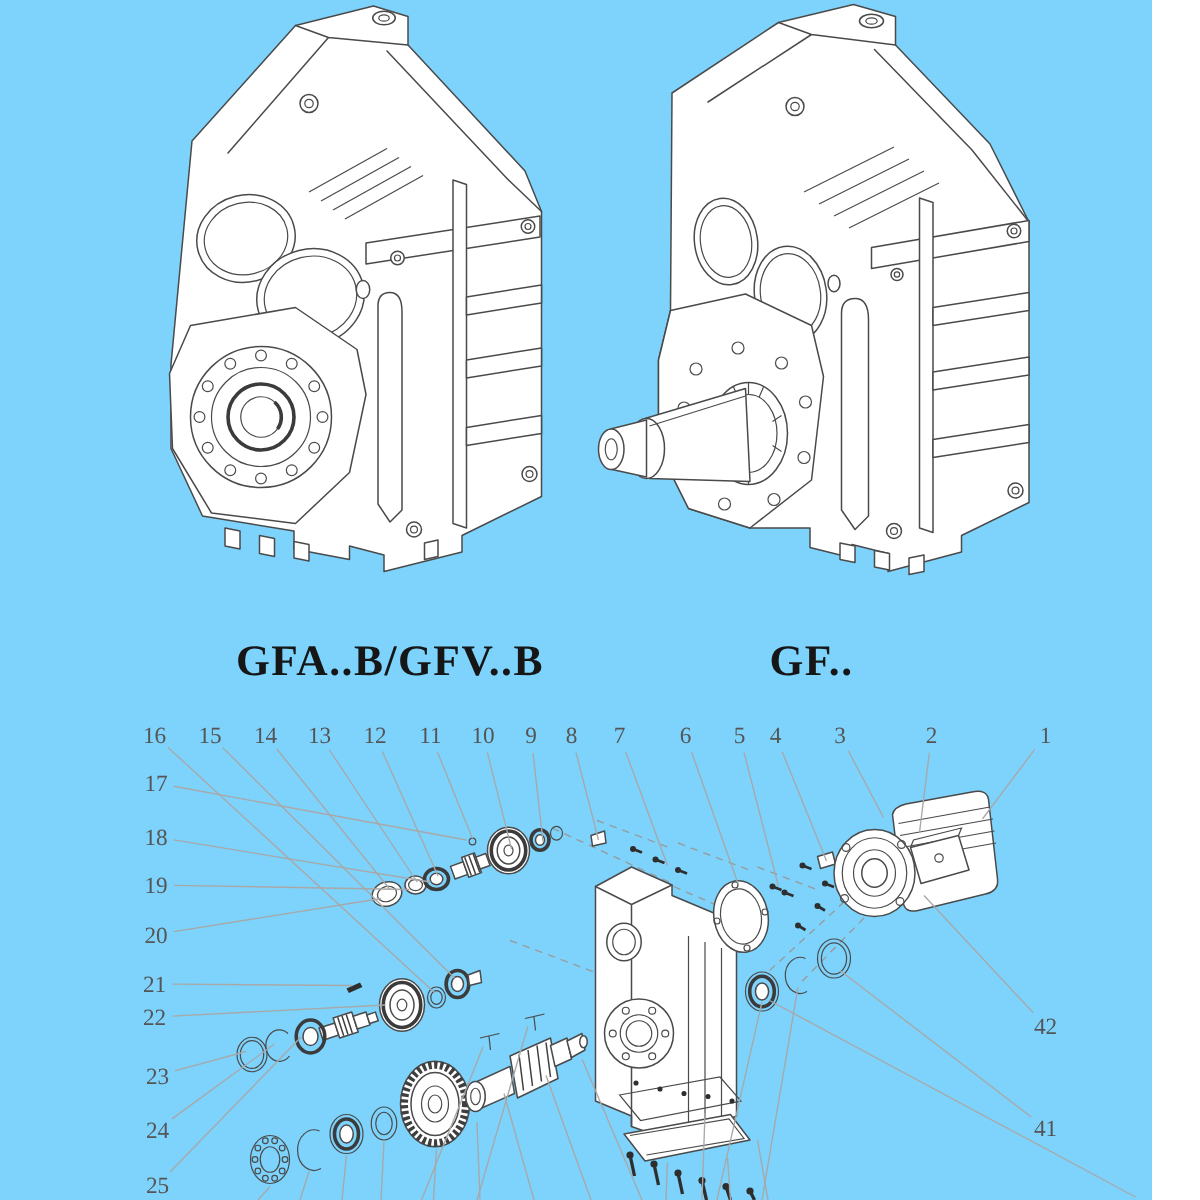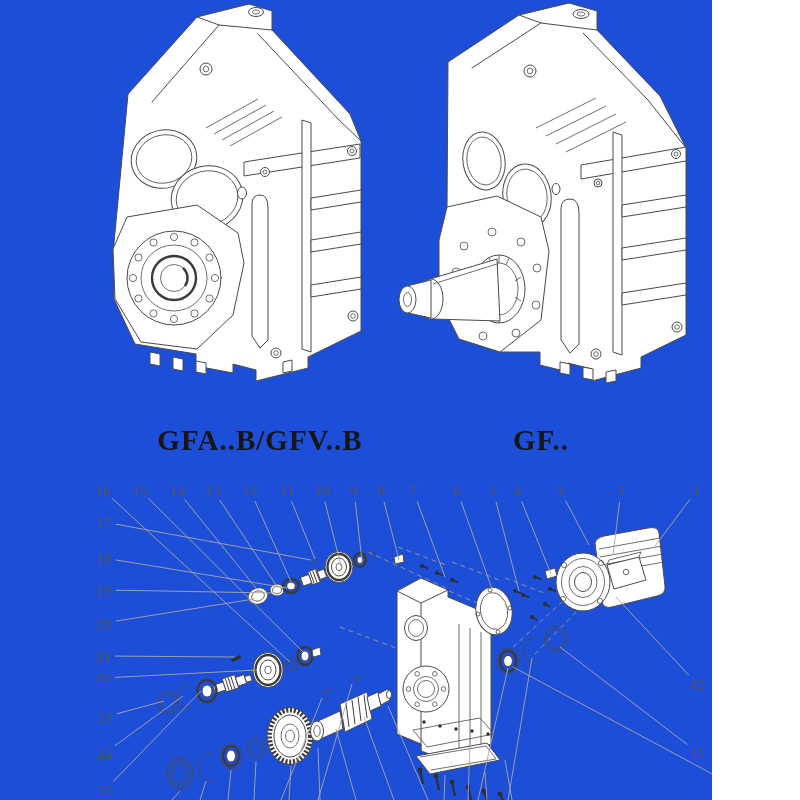--- a/index.html
+++ b/index.html
@@ -1,16 +1,16 @@
 <!DOCTYPE html>
 <html><head>
 <meta charset="utf-8">
 <style>
   html,body{margin:0;padding:0;background:#ffffff;}
-  .stage{position:relative;width:712px;height:800px;background:#1d4ed8;overflow:hidden;
+  .stage{position:relative;width:768px;height:800px;background:#7dd3fc;overflow:hidden;
          font-family:"Liberation Serif",serif;}
   svg{position:absolute;left:0;top:0;}
   .ln{stroke:#4a4a4a;stroke-width:1;fill:none;stroke-linejoin:round;stroke-linecap:round;}
   .lnf{stroke:#4a4a4a;stroke-width:1;fill:#ffffff;stroke-linejoin:round;}
   .lnt{stroke:#4a4a4a;stroke-width:.8;fill:none;}
   .thick{stroke:#3b3b3b;stroke-width:2.4;fill:none;}
   .dark{fill:#2e2e2e;stroke:none;}
   .dash{stroke:#9a9a9a;stroke-width:.9;fill:none;stroke-dasharray:5 4;}
   .teeth{stroke:#3f3f3f;fill:none;}
   .model-label{font-family:"Liberation Serif",serif;font-weight:bold;font-size:29px;letter-spacing:1px;}

